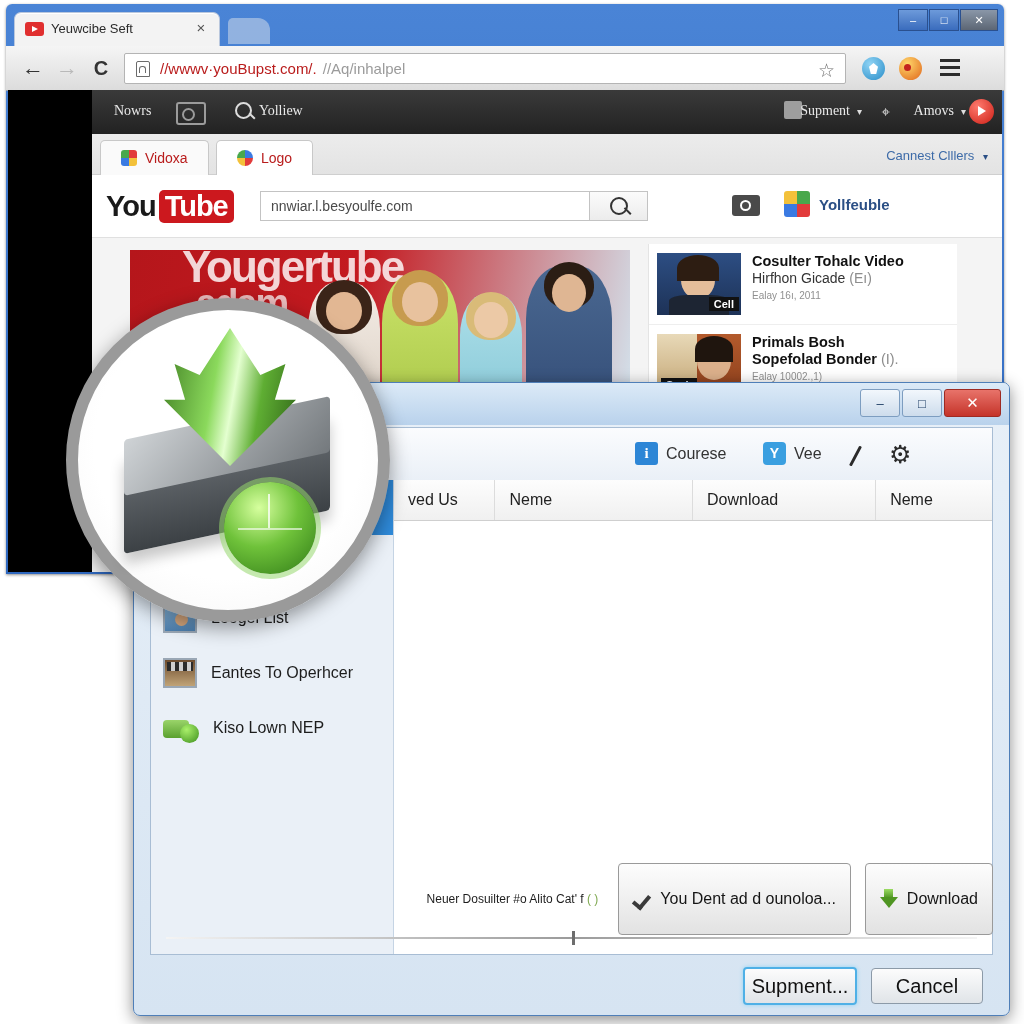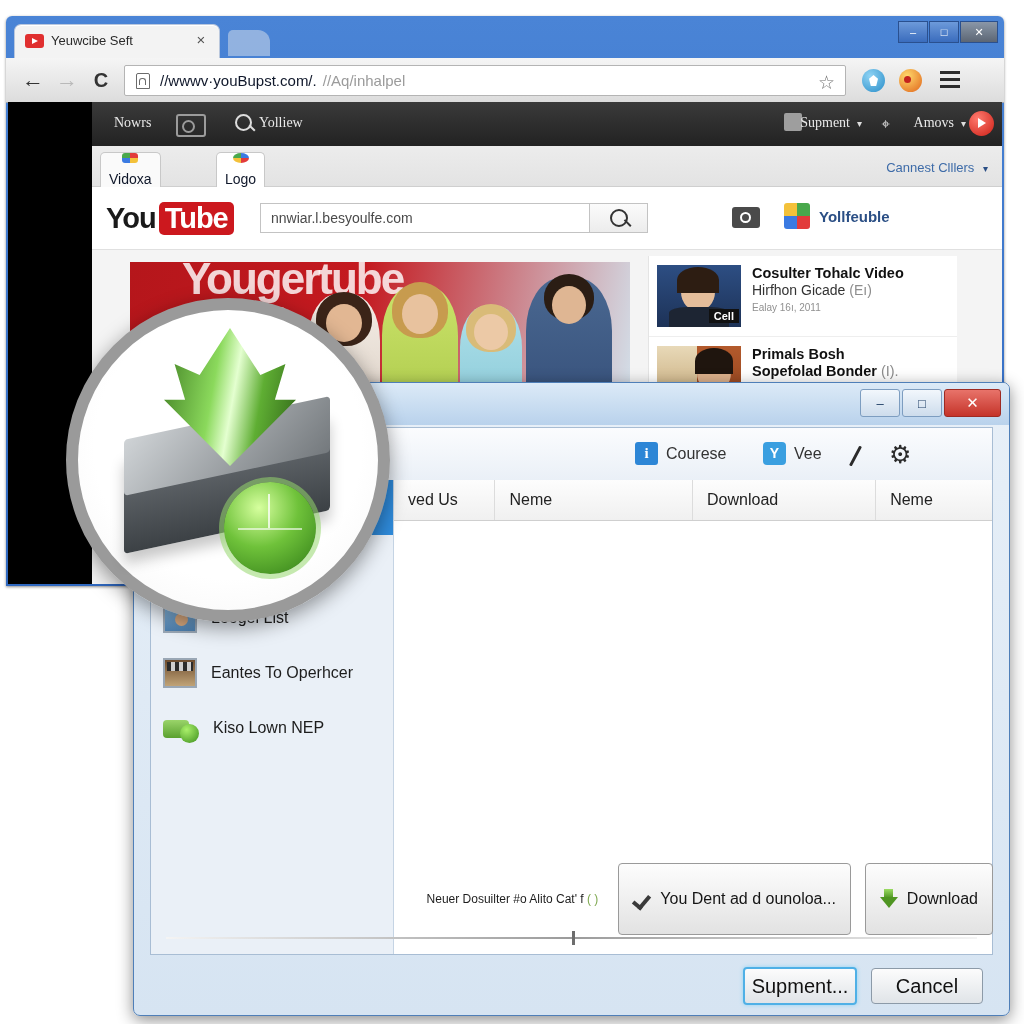--- a/index.html
+++ b/index.html
@@ -9,21 +9,20 @@
     font-family:"Liberation Sans", sans-serif;
     position:relative;
   }
 
   
   #browser{
     position:absolute;left:6px;top:4px;width:998px;height:570px;
     background:linear-gradient(#4a84d6,#2f68bf);
     border-radius:6px 6px 0 0;
     box-shadow:0 1px 3px rgba(0,0,0,.45);
-    margin-top:12px;
   }
   #titlebar{position:absolute;left:0;top:0;right:0;height:42px;}
   .tab{
     position:absolute;left:8px;top:8px;width:204px;height:34px;
     background:#f3f3f3;border-radius:7px 7px 0 0;
     border:1px solid #b9c7dd;border-bottom:none;
     box-shadow:inset 0 1px 0 #fff;
   }
   .tab-fav{
     position:absolute;left:10px;top:9px;width:19px;height:14px;
@@ -73,21 +72,21 @@
     display:flex;align-items:center;
   }
   #lock-icon{
     margin-left:11px;width:12px;height:14px;border:1.6px solid #6b6b6b;
     border-radius:2px 2px 0 0;position:relative;
   }
   #lock-icon:after{
     content:"";position:absolute;left:2px;top:4px;width:5px;height:6px;
     border:1.4px solid #6b6b6b;border-bottom:none;border-radius:3px 3px 0 0;
   }
-  #url-text{margin-left:10px;font-size:15px;color:#0f172a;white-space:nowrap;}
+  #url-text{margin-left:10px;font-size:15px;color:#b91c1c;white-space:nowrap;}
   #url-hint{margin-left:6px;font-size:15px;color:#9b9b9b;white-space:nowrap;}
   #star-icon{
     position:absolute;right:10px;top:5px;font-size:19px;color:#6f6f6f;
   }
   .ext{
     position:absolute;top:11px;width:23px;height:23px;border-radius:50%;
   }
   #ext1{left:856px;background:radial-gradient(circle at 35% 30%,#8fd3f4,#2a8ec9);}
   #ext1:after{
     content:"";position:absolute;left:7px;top:6px;width:9px;height:11px;
@@ -159,22 +158,22 @@
     background:#f4f4f4;
   }
   #yt-tabstrip{
     position:absolute;left:0;top:0;right:0;height:40px;
     background:linear-gradient(#ececec,#e3e3e3);
     border-bottom:1px solid #cfcfcf;
   }
   .ytab{
     position:absolute;top:6px;height:34px;border:1px solid #c8c8c8;
     border-bottom:none;border-radius:5px 5px 0 0;
-    display:flex;align-items:center;padding:0 8px;gap:8px;
-    font-size:14px;color:#0f172a;flex-direction:column;
+    display:flex;align-items:center;padding:0 20px;gap:8px;
+    font-size:14px;color:#b91c1c;
   }
   #ytab-videos{left:8px;background:#fafafa;}
   #ytab-logo{left:124px;background:#fff;border-bottom:1px solid #fff;}
   .ytab-ic{width:16px;height:16px;border-radius:3px;}
   #ytab-ic1{background:conic-gradient(#e23b3b 0 25%,#f3c13a 0 50%,#3a7ae2 0 75%,#49a84c 0);}
   #ytab-ic2{background:conic-gradient(#3a7ae2 0 25%,#e23b3b 0 50%,#f3c13a 0 75%,#49a84c 0);border-radius:50%;}
   #yt-connect{
     position:absolute;right:14px;top:14px;font-size:13px;color:#3d6ba8;
     white-space:nowrap;
   }

